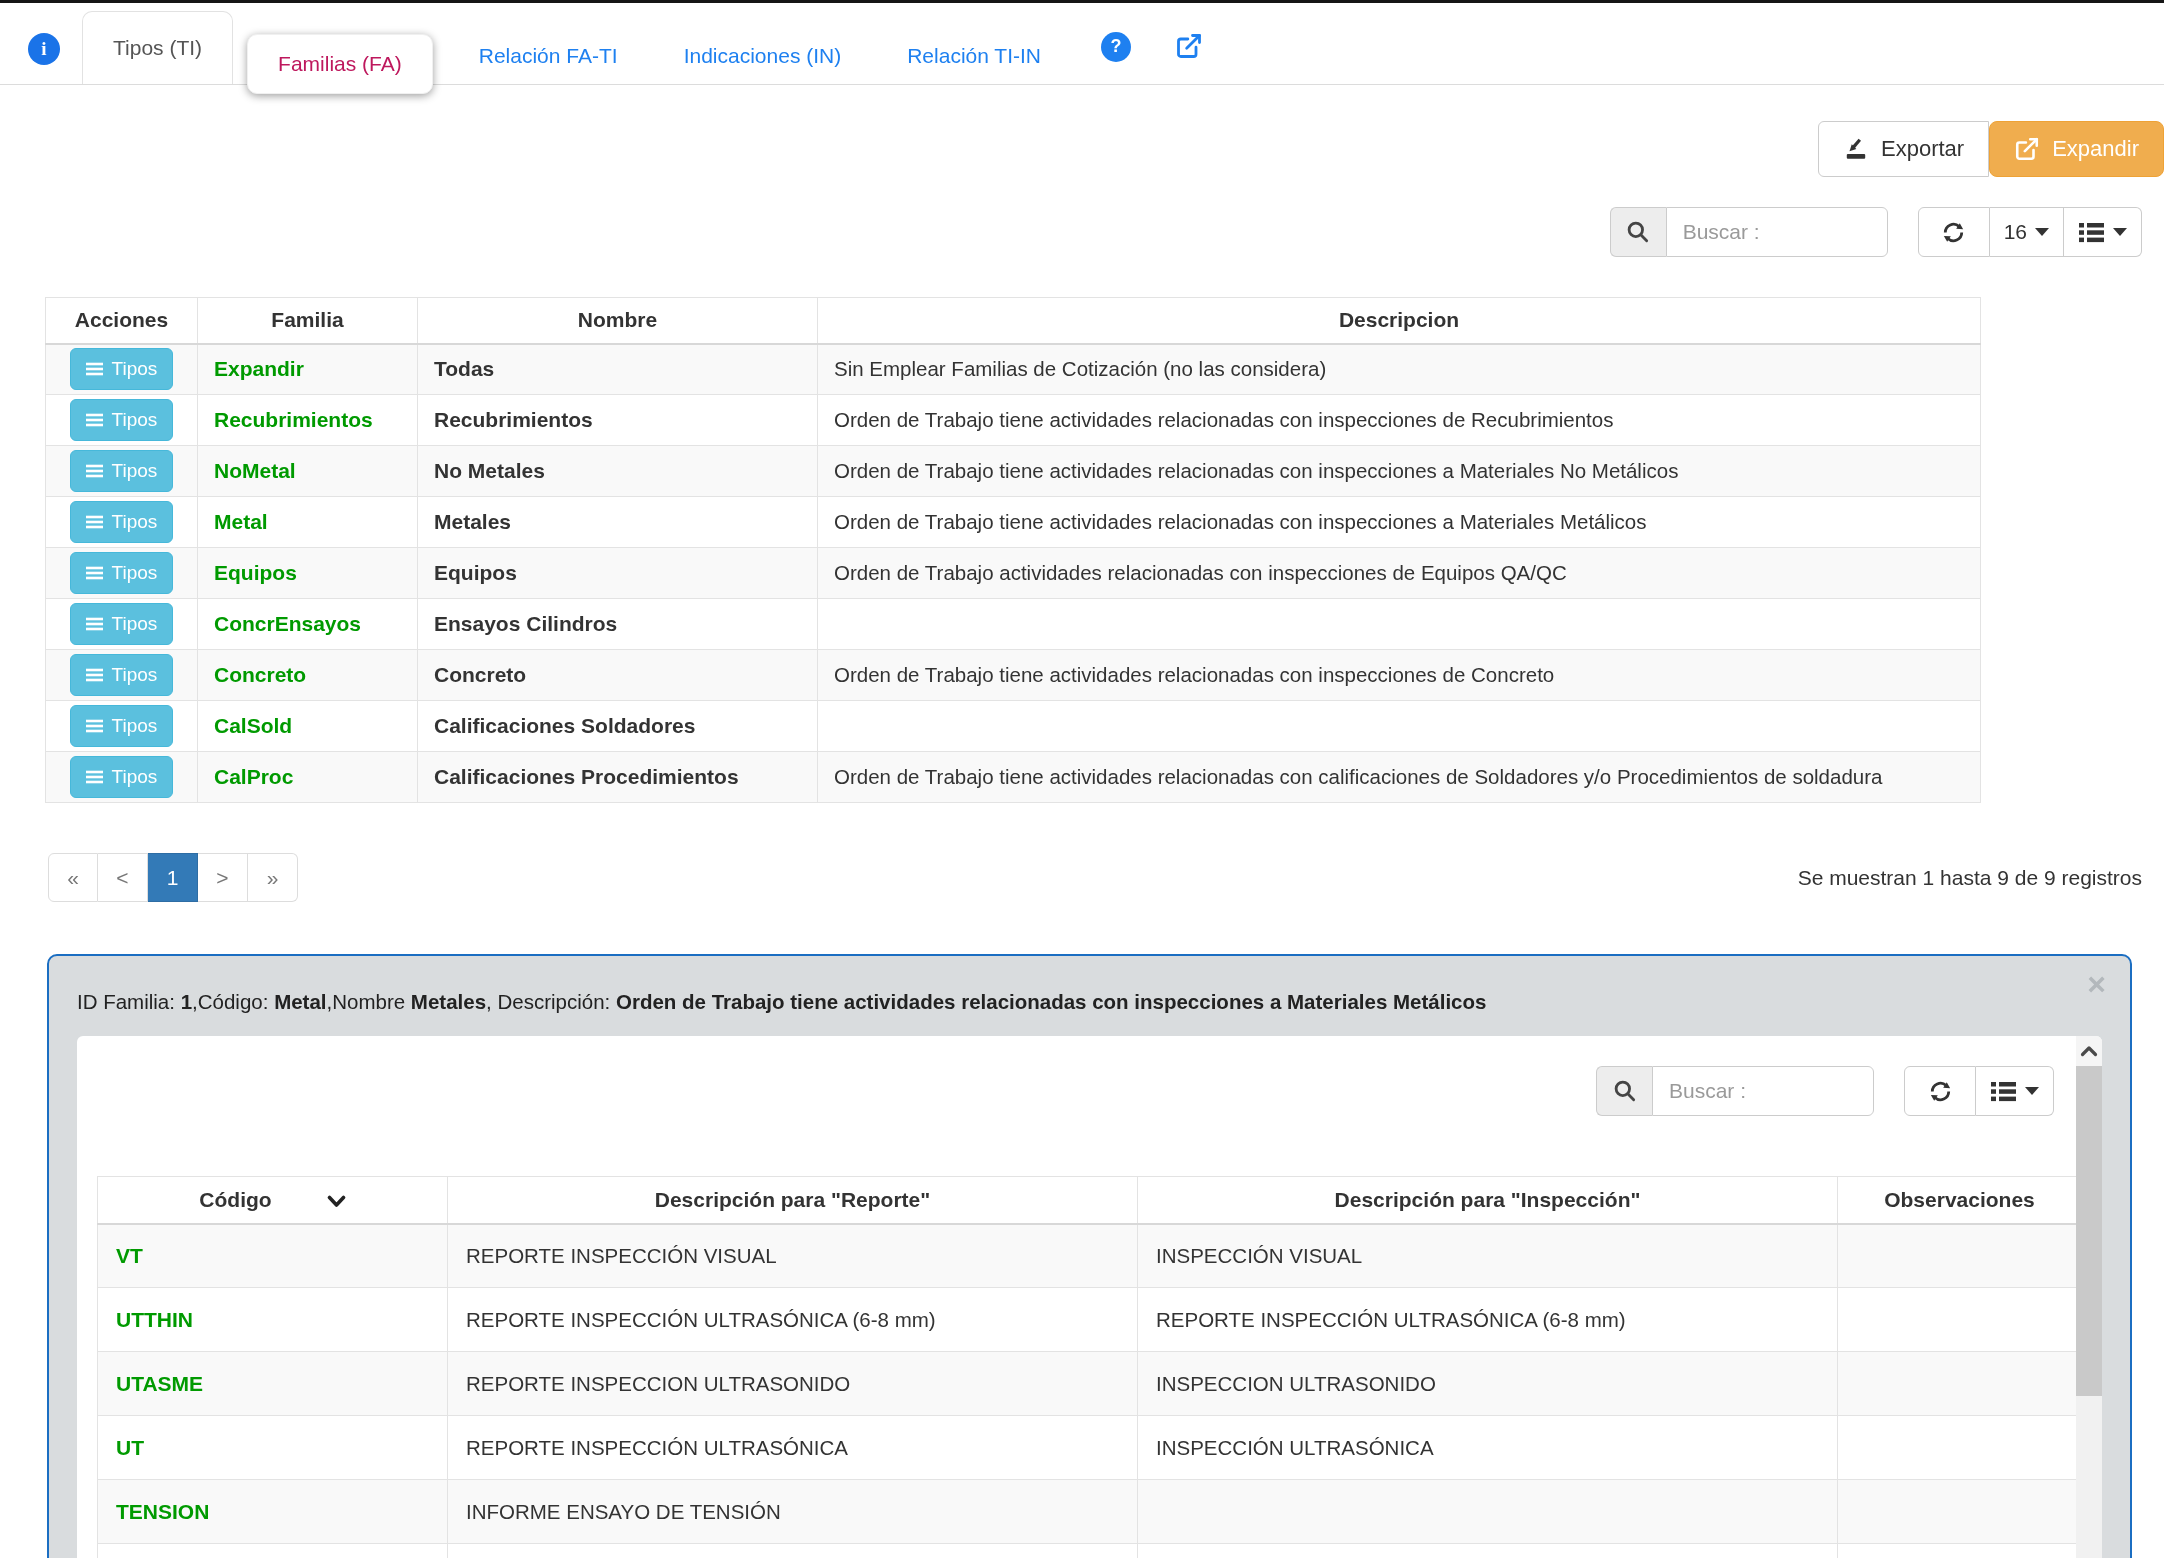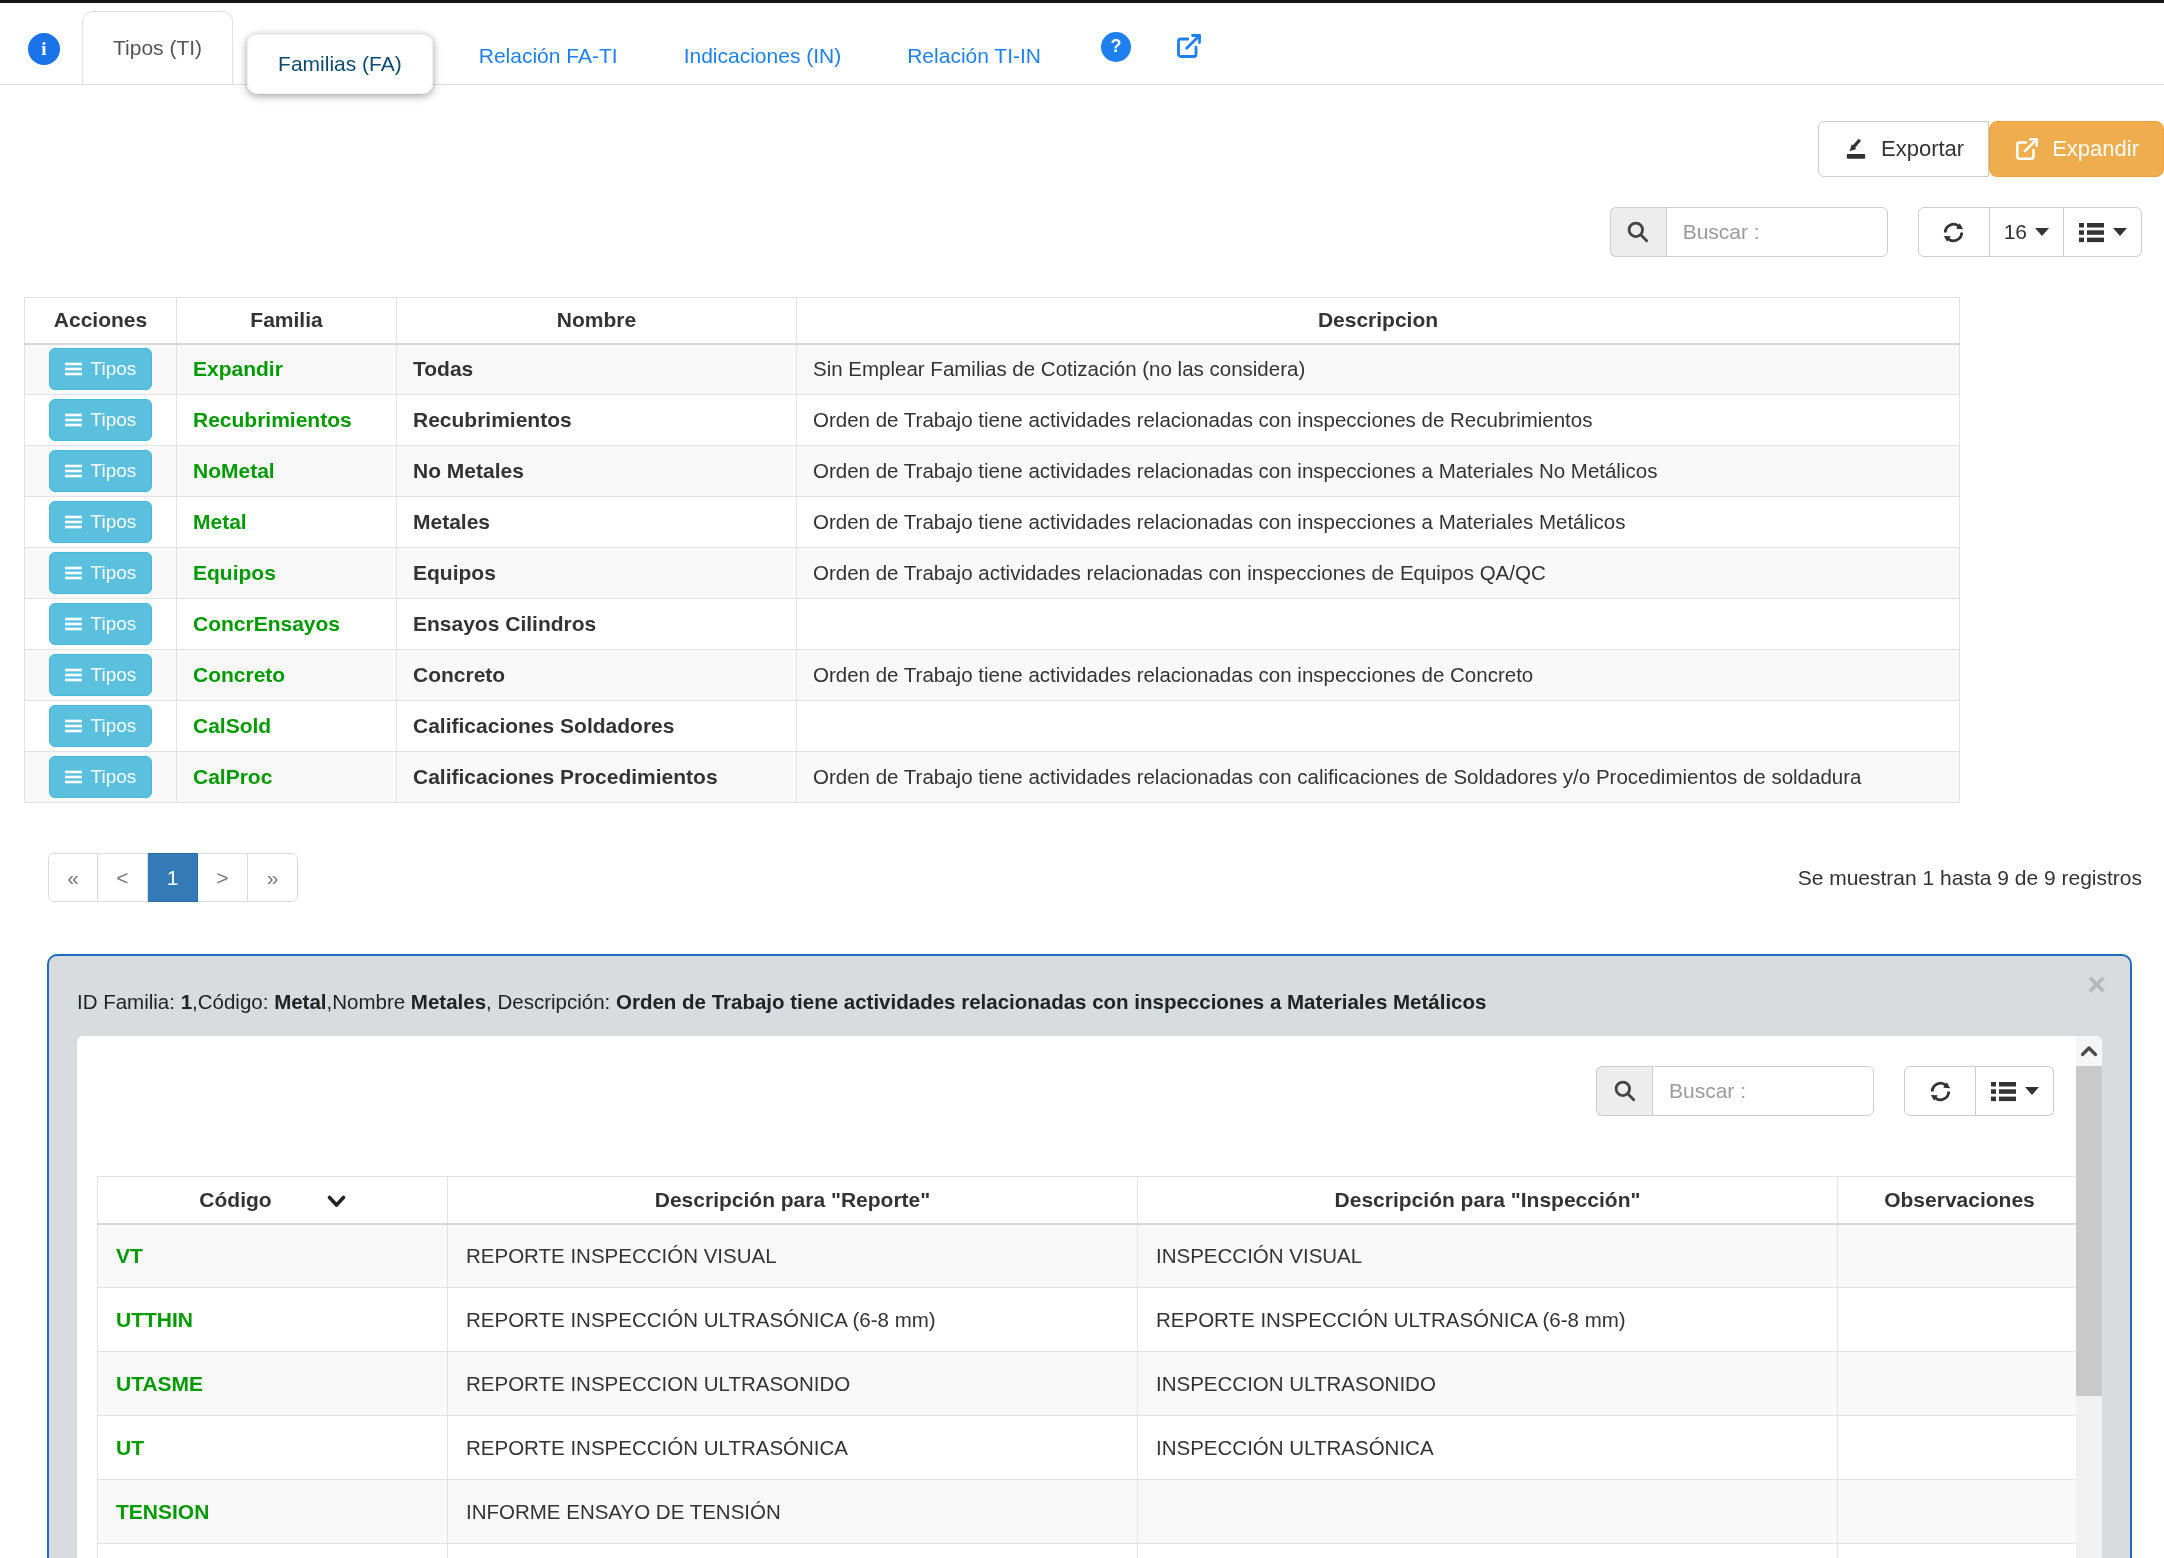--- a/index.html
+++ b/index.html
@@ -26,21 +26,21 @@
     font-family:"Liberation Serif", serif;
   }
   .tab-plain {
     background:#fff; border:1px solid #e2e2e2; border-bottom:none;
     border-radius:10px 10px 0 0;
     padding:24px 30px; font-size:21px; color:#555; cursor:pointer;
   }
   .tab-active {
     background:#fff; border:1px solid #f0f0f0; border-radius:10px;
     box-shadow:0 2px 9px rgba(0,0,0,.38);
-    padding:17px 30px; font-size:21px; color:#0c4a6e; cursor:pointer;
+    padding:17px 30px; font-size:21px; color:#be185d; cursor:pointer;
     margin:0 2px -10px 14px; position:relative; z-index:2;
   }
   .tab-link {
     font-size:21px; color:#1e80f0; padding:16px 22px; margin-left:22px; cursor:pointer;
     white-space:nowrap;
   }
   .help-circle {
     width:30px; height:30px; border-radius:50%;
     background:#1e80f0; color:#fff; font-weight:bold; font-size:18px;
     display:flex; align-items:center; justify-content:center;
@@ -72,21 +72,21 @@
   .btn-sq { display:inline-flex; align-items:center; justify-content:center; gap:8px;
             min-width:72px; height:50px; background:#fff; border:1px solid #ccc; border-left:none;
             font-size:21px; color:#333; padding:0 14px; cursor:pointer; }
   .btn-sq:first-child { border-left:1px solid #ccc; border-radius:6px 0 0 6px; }
   .btn-sq:last-child { border-radius:0 6px 6px 0; }
   .caret-down { width:0; height:0; border-left:7px solid transparent; border-right:7px solid transparent;
                 border-top:8px solid #333; display:inline-block; }
 
   
   table { border-collapse:collapse; }
-  .main-table { margin:40px 0 0 24px; width:1936px; table-layout:fixed; }
+  .main-table { margin:40px 0 0 45px; width:1936px; table-layout:fixed; }
   .main-table th, .main-table td { border:1px solid #e3e3e3; }
   .main-table th {
     font-size:21px; font-weight:bold; text-align:center; height:46px;
     border-bottom:2px solid #d8d8d8; background:#fff; padding:0 10px;
   }
   .main-table td { height:51px; font-size:20.5px; padding:0 16px; background:#fff; }
   .main-table tr:nth-child(odd) td { background:#f9f9f9; }
   .col-acc { width:152px; } .col-fam { width:220px; } .col-nom { width:400px; }
   .td-acc { text-align:center; padding:0 !important; }
   .fam-link { color:#009a00; font-weight:bold; font-size:21px; }

